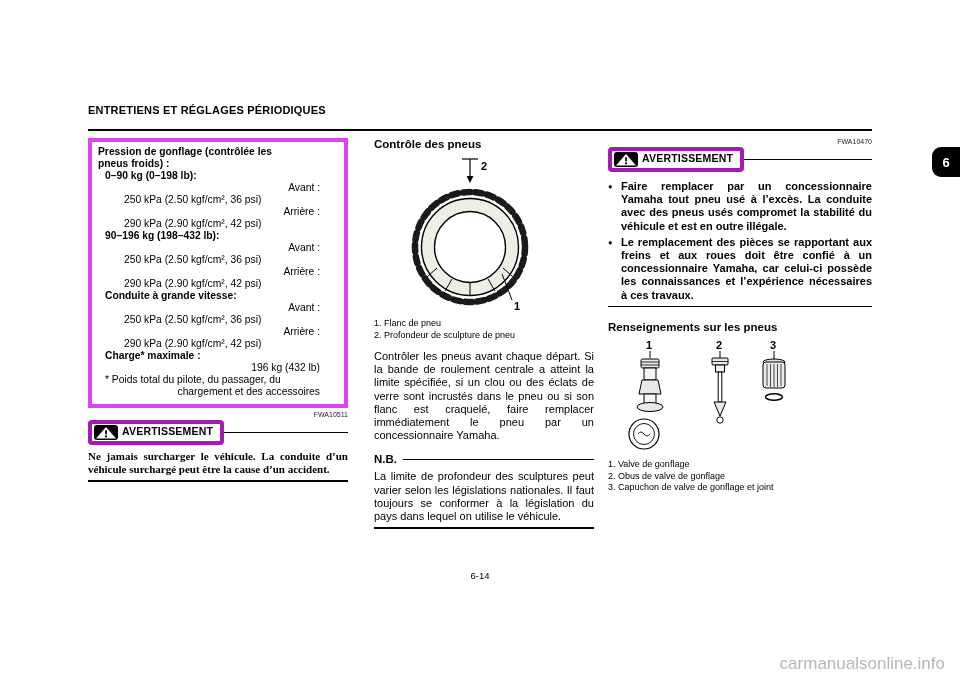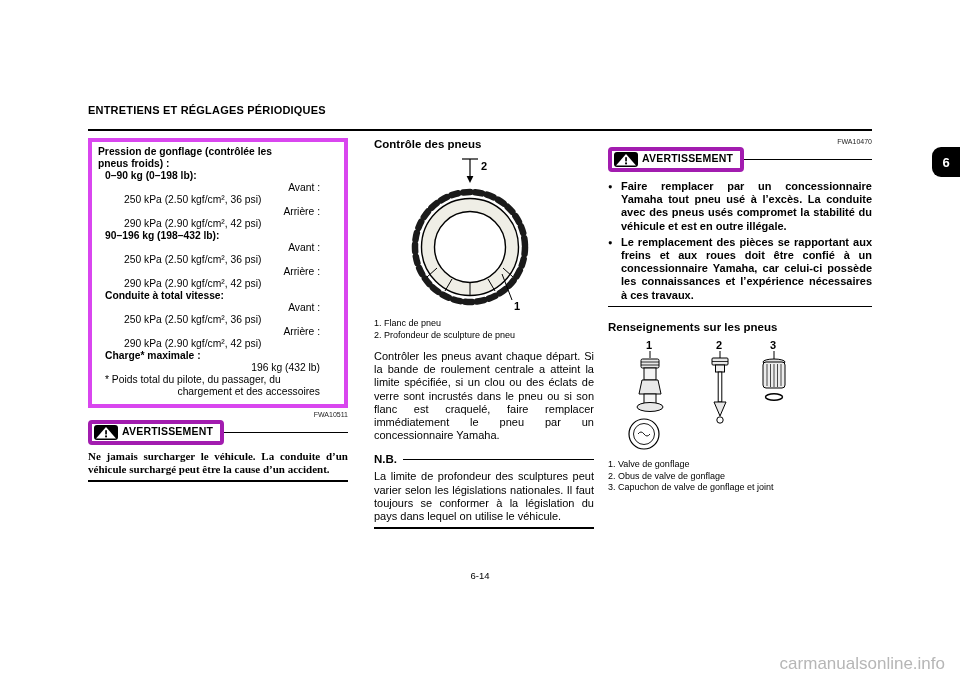--- a/index.html
+++ b/index.html
@@ -69,21 +69,21 @@
       <div class="sl b i1">0–90 kg (0–198 lb):</div>
       <div class="sl i2">Avant :</div>
       <div class="sl i3">250 kPa (2.50 kgf/cm², 36 psi)</div>
       <div class="sl i2">Arrière :</div>
       <div class="sl i3">290 kPa (2.90 kgf/cm², 42 psi)</div>
       <div class="sl b i1">90–196 kg (198–432 lb):</div>
       <div class="sl i2">Avant :</div>
       <div class="sl i3">250 kPa (2.50 kgf/cm², 36 psi)</div>
       <div class="sl i2">Arrière :</div>
       <div class="sl i3">290 kPa (2.90 kgf/cm², 42 psi)</div>
-      <div class="sl b i1">Conduite à total vitesse:</div>
+      <div class="sl b i1">Conduite à grande vitesse:</div>
       <div class="sl i2">Avant :</div>
       <div class="sl i3">250 kPa (2.50 kgf/cm², 36 psi)</div>
       <div class="sl i2">Arrière :</div>
       <div class="sl i3">290 kPa (2.90 kgf/cm², 42 psi)</div>
       <div class="sl b i1">Charge* maximale :</div>
       <div class="sl i2">196 kg (432 lb)</div>
       <div class="sl i1">* Poids total du pilote, du passager, du</div>
       <div class="sl i2">chargement et des accessoires</div>
     </div>
 

